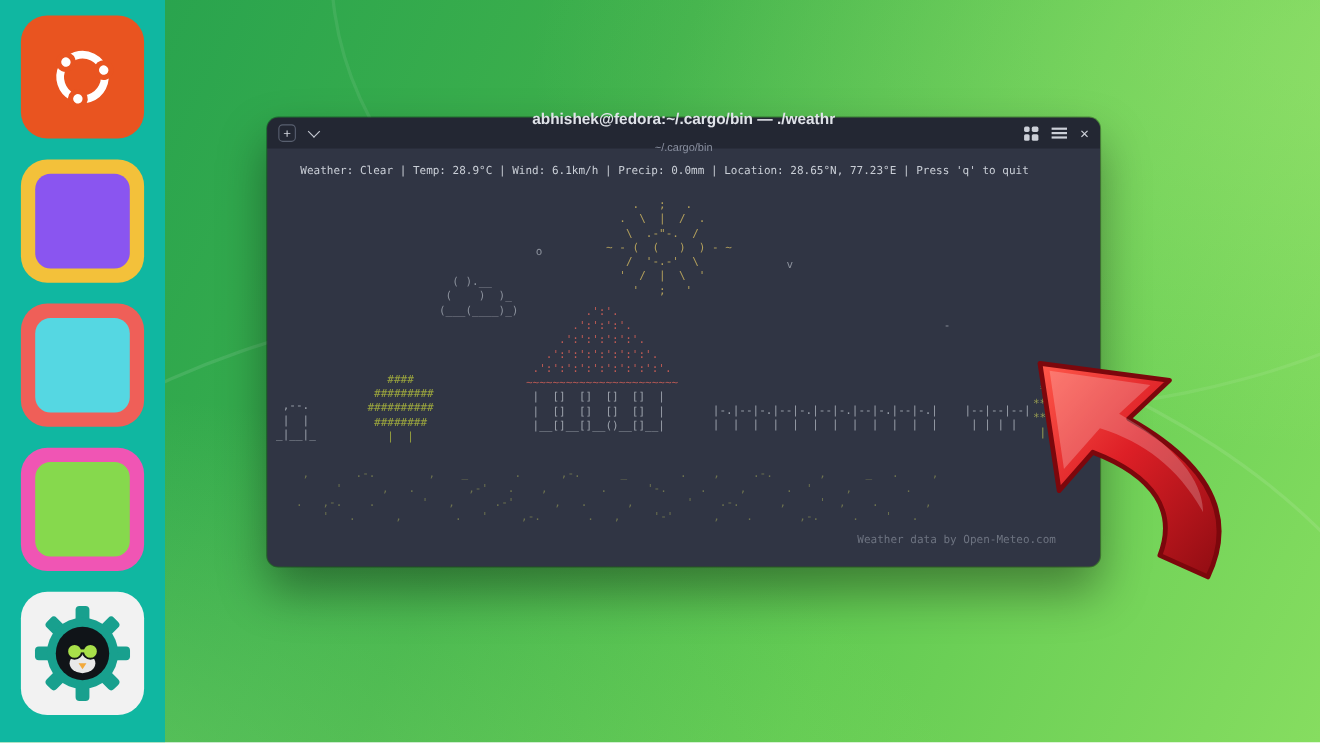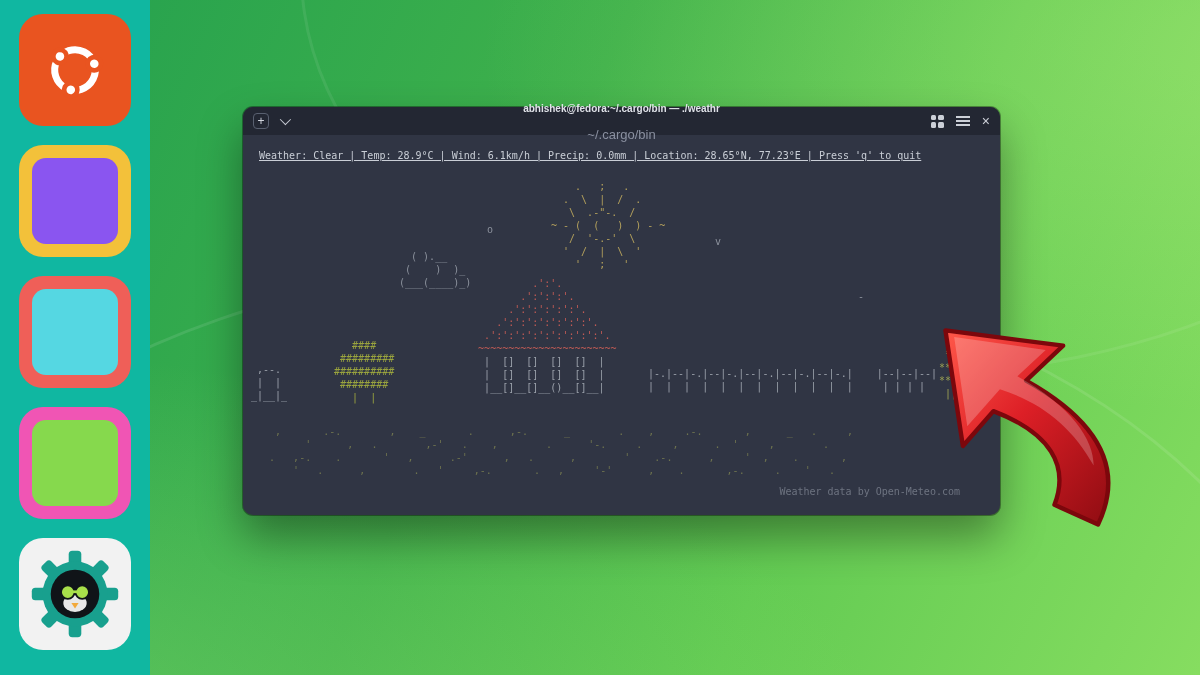--- a/index.html
+++ b/index.html
@@ -23,37 +23,37 @@
   .tile.frame-yellow{background:#f3c13a;}  .tile.frame-yellow .inner{background:#8a55f0;}
   .tile.frame-red{background:#ef5f58;}     .tile.frame-red .inner{background:#55d7e2;}
   .tile.frame-pink{background:#f055b4;}    .tile.frame-pink .inner{background:#86d94d;}
   .tile.gear{background:#f2f2f2;display:flex;align-items:center;justify-content:center;}
 
   
   .term{position:absolute;left:243px;top:107px;width:757px;height:408px;border-radius:10px;
     background:#303544;box-shadow:0 22px 44px rgba(0,0,0,.38), 0 0 0 1px rgba(0,0,0,.35);}
   .term-header{position:relative;height:28px;background:#232733;border-radius:10px 10px 0 0;
     display:flex;flex-direction:column;align-items:center;justify-content:center;user-select:none;}
-  .term-title{font-size:10px;font-weight:700;color:#e0e3e9;line-height:11px;}
-  .term-sub{font-size:13px;color:#8a90a0;line-height:10px;margin-top:16px;}
+  .term-title{font-size:14px;font-weight:700;color:#e0e3e9;line-height:11px;}
+  .term-sub{font-size:10px;color:#8a90a0;line-height:10px;margin-top:16px;}
   .hctrl{position:absolute;top:0;height:28px;display:flex;align-items:center;gap:11px;}
   .hctrl.left{left:10px;} .hctrl.right{right:10px;}
   .btn-newtab{width:16px;height:16px;border:1px solid #596070;border-radius:4px;color:#d2d6de;
     font-size:12px;line-height:14px;text-align:center;box-sizing:border-box;cursor:pointer;}
   .icon-chevron{width:7px;height:7px;border-right:1.6px solid #c7cbd4;border-bottom:1.6px solid #c7cbd4;
     transform:rotate(45deg) translateY(-2px);}
   .icon-tiles{width:13px;height:13px;display:grid;grid-template-columns:1fr 1fr;gap:2px;}
   .icon-tiles i{background:#ccd0d8;border-radius:1.5px;}
   .icon-menu{width:14px;height:2px;background:#ccd0d8;box-shadow:0 4px 0 #ccd0d8,0 -4px 0 #ccd0d8;margin:0 1px;}
   .btn-close{color:#ccd0d8;font-size:14px;line-height:14px;cursor:pointer;}
 
   .term-body{position:relative;height:380px;font-family:"DejaVu Sans Mono", monospace;font-size:10px;
     line-height:13px;overflow:hidden;border-radius:0 0 10px 10px;}
   .term-body pre{position:absolute;margin:0;white-space:pre;font:inherit;}
-  .statusline{position:absolute;left:16px;top:14px;color:var(--status,#c9ced6);font-family:inherit;text-decoration:underline;}
+  .statusline{position:absolute;left:30px;top:14px;color:var(--status,#c9ced6);font-family:inherit;}
   .art-cloud{left:150px;top:115px;color:var(--cloud,#8b919c);}
   .art-sun{left:308px;top:45px;color:var(--sun,#b3a05c);}
   .bird{position:absolute;color:var(--cloud,#8b919c);}
   .bird.b1{left:244px;top:88px;} .bird.b2{left:472px;top:100px;} .bird.b3{left:615px;top:155px;}
   .art-roof{left:205px;top:142px;color:var(--roof,#c05b55);}
   .art-house{left:205px;top:220px;color:var(--house,#9aa0aa);}
   .art-bush{left:85px;top:204px;color:var(--bush,#99a33e);}
   .art-shed{left:8px;top:228px;color:var(--house,#9aa0aa);}
   .art-fence{left:405px;top:232px;color:var(--fence,#9aa0aa);}
   .art-tree{left:690px;top:200px;color:var(--tree,#9ba052);}

